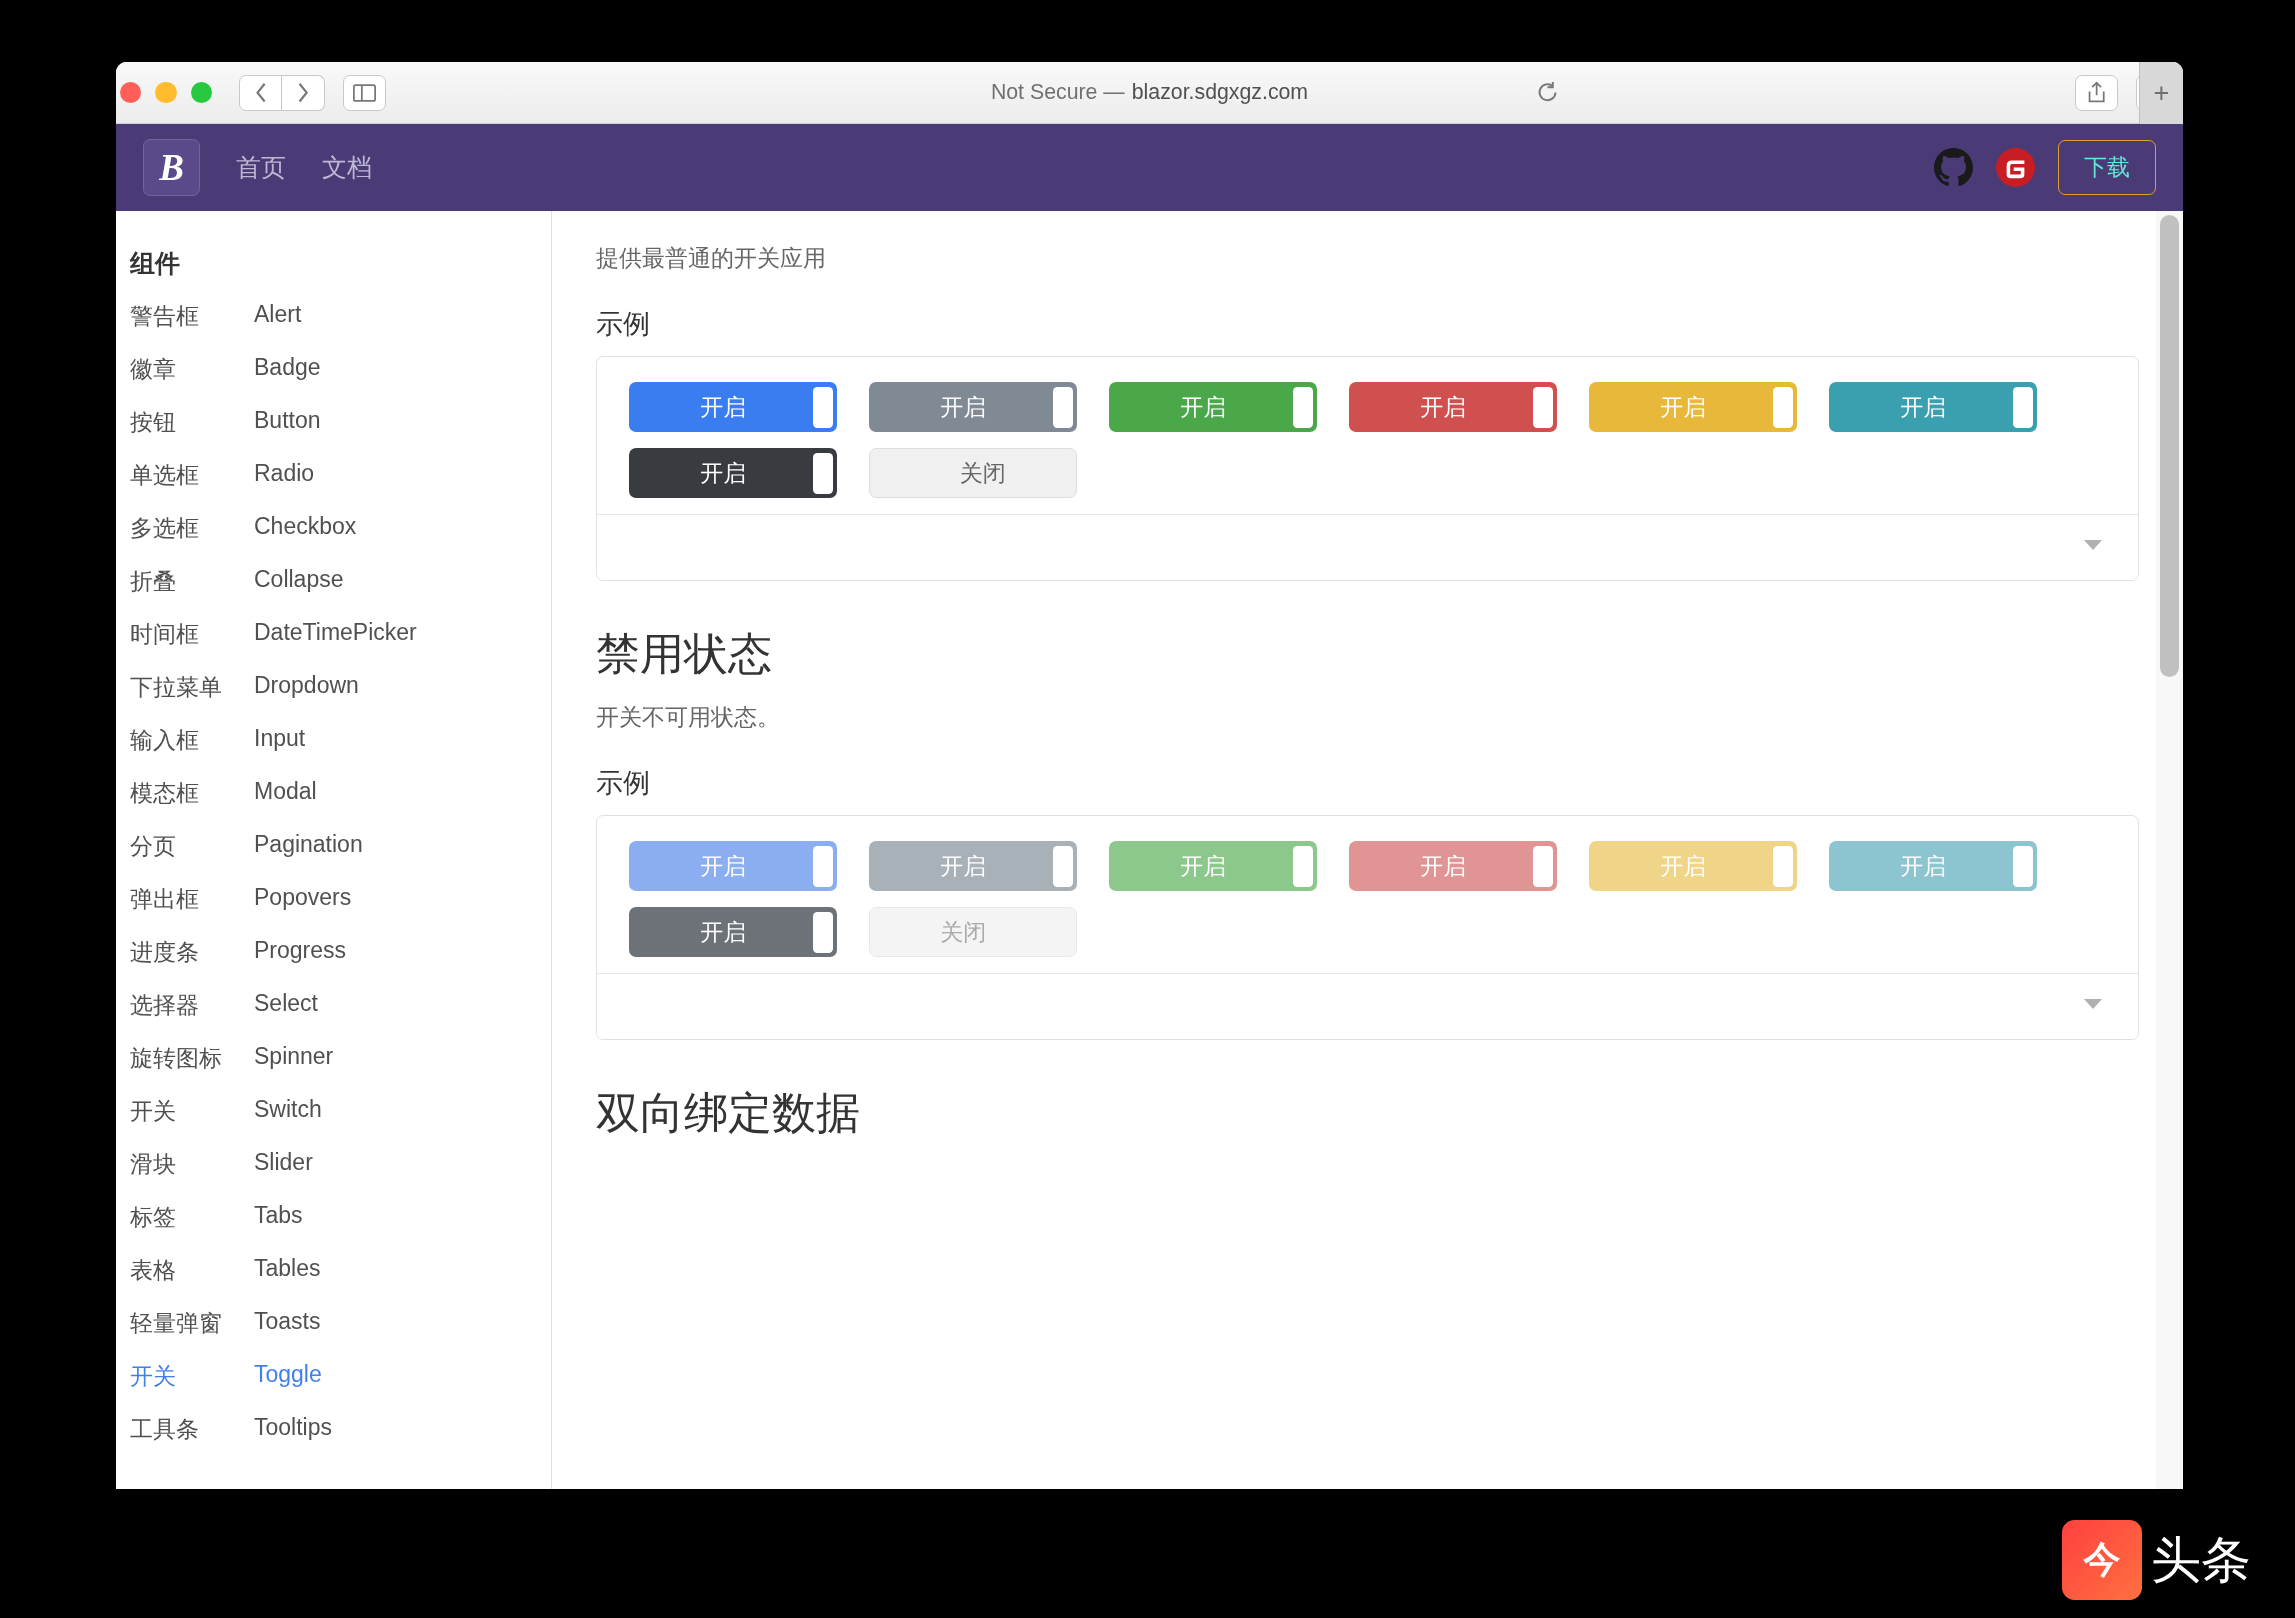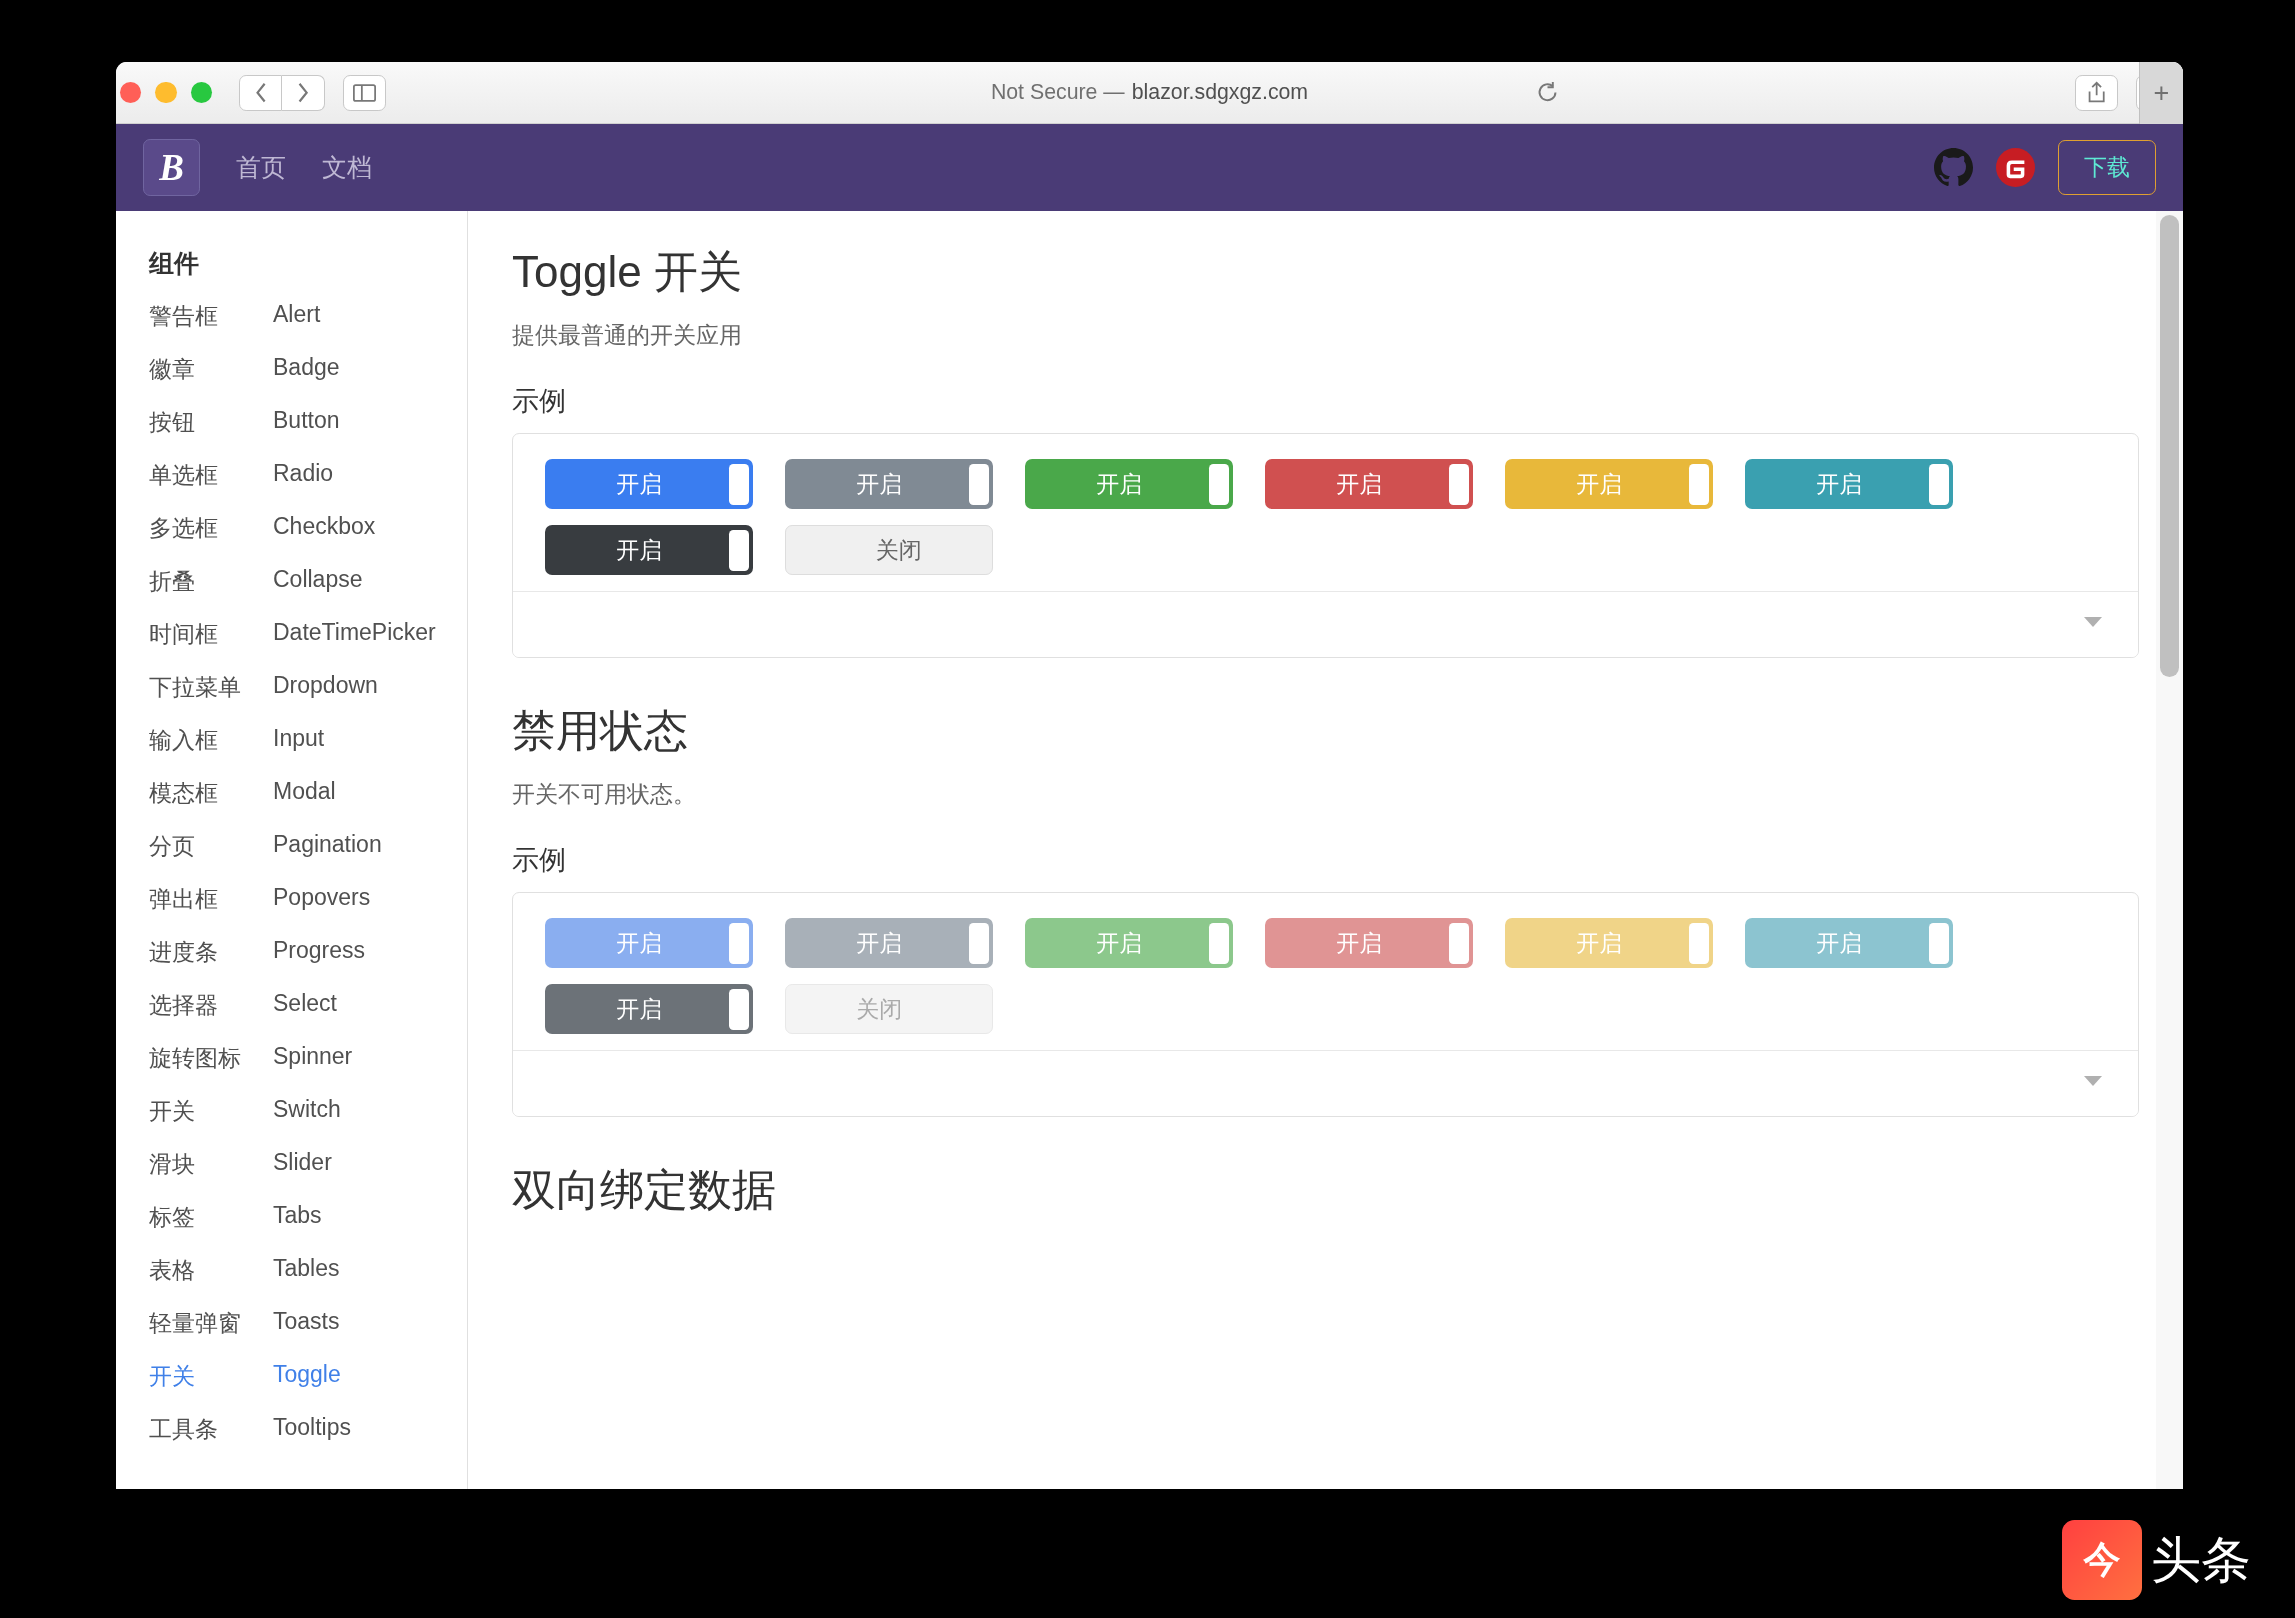--- a/index.html
+++ b/index.html
@@ -22,21 +22,21 @@
 .rightbtn { width: 43px; height: 36px; border: 0.9px solid #c8c8c8; border-radius: 7.1px; background: #fff; display: flex; align-items: center; justify-content: center; color: #787878; }
 .plustab { position: absolute; right: 0; top: 0; width: 44px; height: 62px; background: #d8d8d8; display: flex; align-items: center; justify-content: center; color: #707070; font-size: 27px; border-left: 0.9px solid #c0c0c0; }
 .header { height: 87px; background: #4a3b76; display: flex; align-items: center; padding: 0 27px; }
 .logo { width: 57px; height: 57px; border-radius: 7.1px; background: #5a4a8a; border: 1.8px solid #7065a0; display: flex; align-items: center; justify-content: center; color: #fff; font-family: Georgia, serif; font-style: italic; font-weight: bold; font-size: 37px; }
 .hnav { display: flex; gap: 36px; margin-left: 36px; }
 .hnav a { color: #bfb8d4; font-size: 25px; text-decoration: none; }
 .hicons { margin-left: auto; display: flex; gap: 23px; align-items: center; }
 .ghicon, .giteeicon { width: 39px; height: 39px; display: flex; align-items: center; justify-content: center; }
 .dlbtn { border: 1.8px solid #e0a030; color: #5eead4; padding: 10.7px 25px; border-radius: 7.1px; font-size: 23px; }
 .body { display: flex; height: calc(100% - 149px); }
-.sidebar { width: 352px; border-right: 0.9px solid #e0e0e0; padding: 36px 27px 27px 33px; overflow: hidden; }
+.sidebar { width: 436px; border-right: 0.9px solid #e0e0e0; padding: 36px 27px 27px 14px; overflow: hidden; }
 .sbhead { font-size: 25px; font-weight: 600; color: #333; margin-bottom: 21.3px; }
 .sblist { display: grid; grid-template-columns: 124px 1fr; row-gap: 22px; }
 .sblist span { font-size: 23px; color: #505050; }
 .sblist .active { color: #4080e8; }
 .main { flex: 1; padding: 32px 44px 0 44px; overflow: hidden; position: relative; }
 .h1 { font-size: 44px; font-weight: 400; color: #333; margin-bottom: 18px; }
 .sub { font-size: 23px; color: #666; margin-bottom: 32px; }
 .h2 { font-size: 27px; color: #333; margin-bottom: 14.2px; }
 .card { border: 0.9px solid #e0e0e0; border-radius: 7.1px; overflow: hidden; margin-bottom: 44px; }
 .cardbody { padding: 25px 32px 16px 32px; display: flex; flex-wrap: wrap; gap: 16px 32px; }
@@ -183,21 +183,20 @@
           <span>轻量弹窗</span>
           <span>Toasts</span>
           <span class="active">开关</span>
           <span class="active">Toggle</span>
           <span>工具条</span>
           <span>Tooltips</span>
         </div>
     </div>
 
     <div class="main">
-      <div class="h1">Toggle 开关</div>
       <div class="sub">提供最普通的开关应用</div>
       <div class="h2">示例</div>
       <div class="card">
         <div class="cardbody">
           <div class="tog c-primary">
               <span class="lbl">开启</span>
               <span class="knob"></span>
             </div>
           <div class="tog c-secondary">
               <span class="lbl">开启</span>

